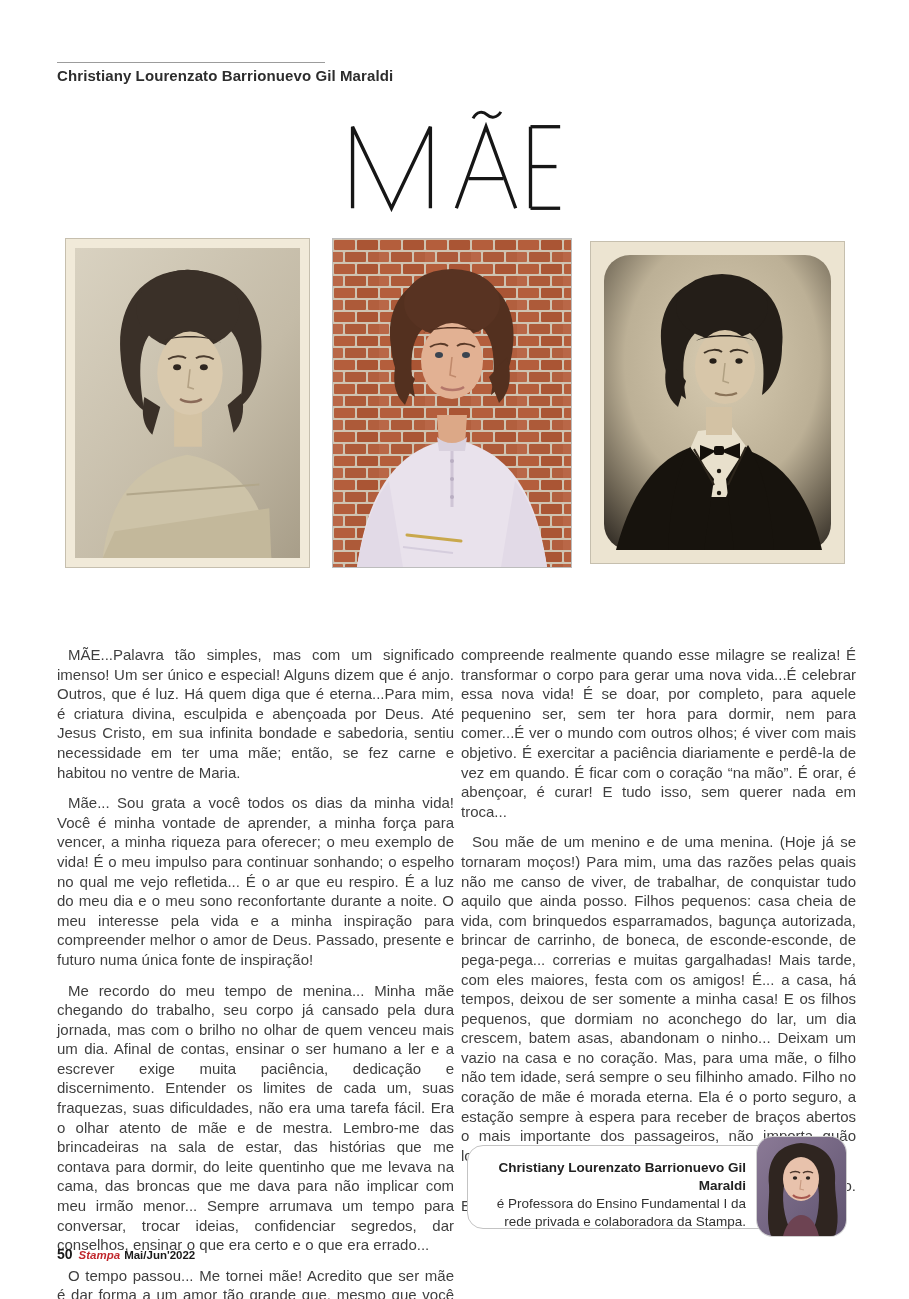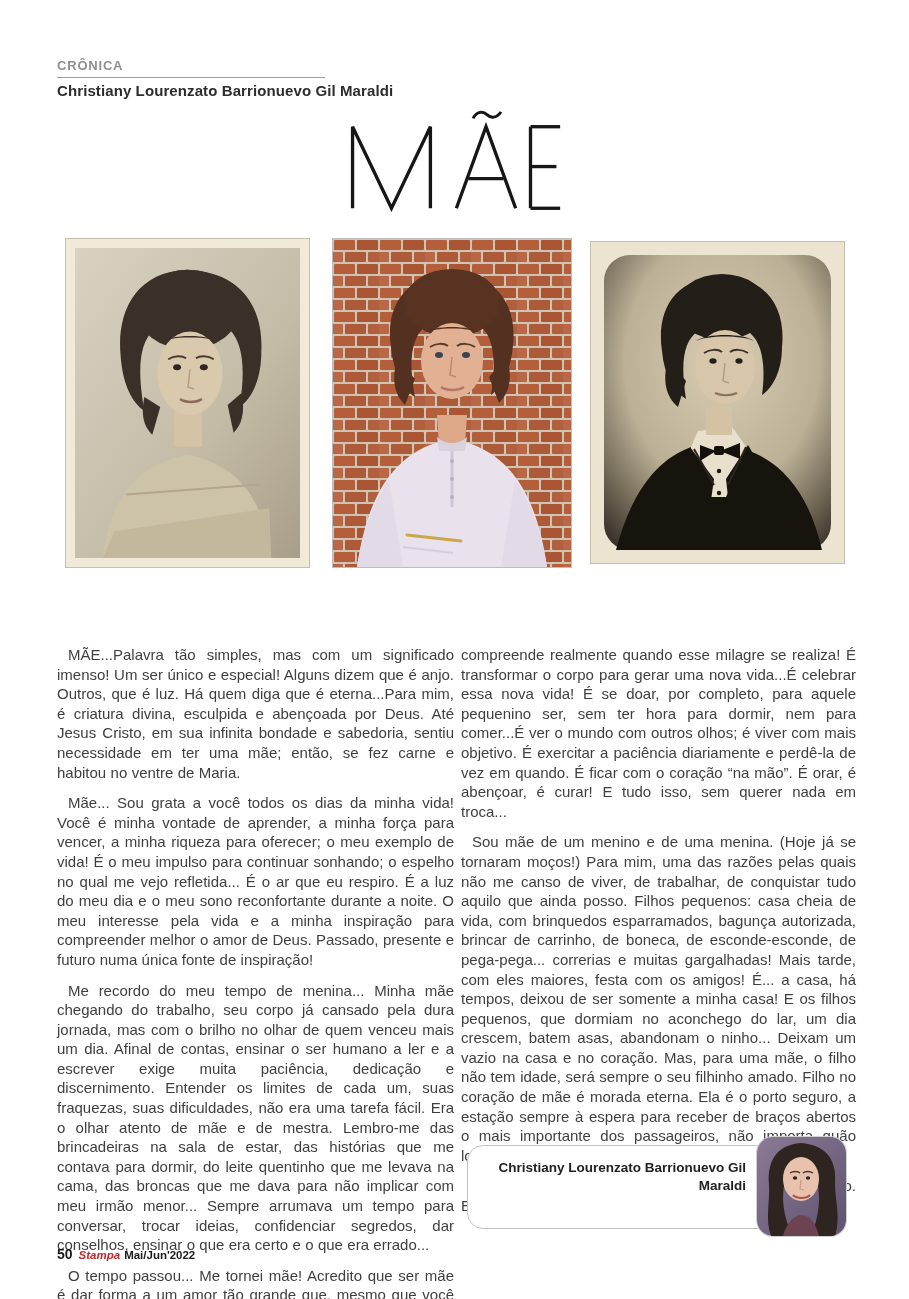--- a/index.html
+++ b/index.html
@@ -52,21 +52,20 @@
   
   .footer{position:absolute;left:57px;top:1246px;font-size:12px;color:#1a1a1a;text-align:right;}
   .page-number{font-size:14px;font-weight:bold;color:#1a1a1a;}
   .magazine-name{font-size:11.5px;font-style:italic;font-weight:bold;color:#c0272d;margin-left:6px;}
   .issue{font-size:11.5px;font-weight:bold;color:#1a1a1a;margin-left:4px;}
 </style>
 </head>
 <body>
 
 <div class="header">
-  <div class="kicker">CRÔNICA</div>
   <div class="kicker-rule"></div>
   <div class="byline">Christiany Lourenzato Barrionuevo Gil Maraldi</div>
 </div>
 
 <div class="title-wrap" role="img" aria-label="MÃE">
   <svg width="215" height="102" viewBox="0 0 232 110" fill="none" stroke="#161616" stroke-width="3.6">
     <polyline points="6,106 6,18 48,106 90,18 90,106"></polyline>
     <polyline points="118,106 150,18 182,106"></polyline>
     <line x1="131" y1="74" x2="169" y2="74"></line>
     <path d="M136,9 C140,1 147,1 151,5 C155,9 162,9 166,2" stroke-width="3.2"></path>
@@ -209,20 +208,21 @@
 </div>
 <div class="col col-right">
   <p class="no-indent">compreende realmente quando esse milagre se realiza! É transformar o corpo para gerar uma nova vida...É celebrar essa nova vida! É se doar, por completo, para aquele pequenino ser, sem ter hora para dormir, nem para comer...É ver o mundo com outros olhos; é viver com mais objetivo. É exercitar a paciência diariamente e perdê-la de vez em quando. É ficar com o coração “na mão”. É orar, é abençoar, é curar! E tudo isso, sem querer nada em troca...</p>
   <p>Sou mãe de um menino e de uma menina. (Hoje já se tornaram moços!) Para mim, uma das razões pelas quais não me canso de viver, de trabalhar, de conquistar tudo aquilo que ainda posso. Filhos pequenos: casa cheia de vida, com brinquedos esparramados, bagunça autorizada, brincar de carrinho, de boneca, de esconde-esconde, de pega-pega... correrias e muitas gargalhadas! Mais tarde, com eles maiores, festa com os amigos! É... a casa, há tempos, deixou de ser somente a minha casa! E os filhos pequenos, que dormiam no aconchego do lar, um dia crescem, batem asas, abandonam o ninho... Deixam um vazio na casa e no coração. Mas, para uma mãe, o filho não tem idade, será sempre o seu filhinho amado. Filho no coração de mãe é morada eterna. Ela é o porto seguro, a estação sempre à espera para receber de braços abertos o mais importante dos passageiros, não importa quão longa tenha sido a sua viagem.</p>
   <p>Ser mãe é descobrir que o coração é um espaço infinito. E que quanto mais se ama, mais amor cabe ali dentro.</p>
 </div>
 
 <div class="author-box">
   <div class="author-text">
     <div class="author-name">Christiany Lourenzato Barrionuevo Gil Maraldi</div>
+    <div class="author-bio">é Professora do Ensino Fundamental I da rede privada e colaboradora da Stampa.</div>
   </div>
 </div>
 <div class="author-photo" role="img" aria-label="Portrait of the author, a smiling woman with long dark wavy hair">
   <svg viewBox="0 0 89 99" preserveAspectRatio="none">
     <defs>
       <linearGradient id="apbg" x1="0" y1="0" x2="1" y2="1">
         <stop offset="0" stop-color="#8b7a96"></stop>
           <stop offset="1" stop-color="#5f5370"></stop>
       </linearGradient>
     </defs>

